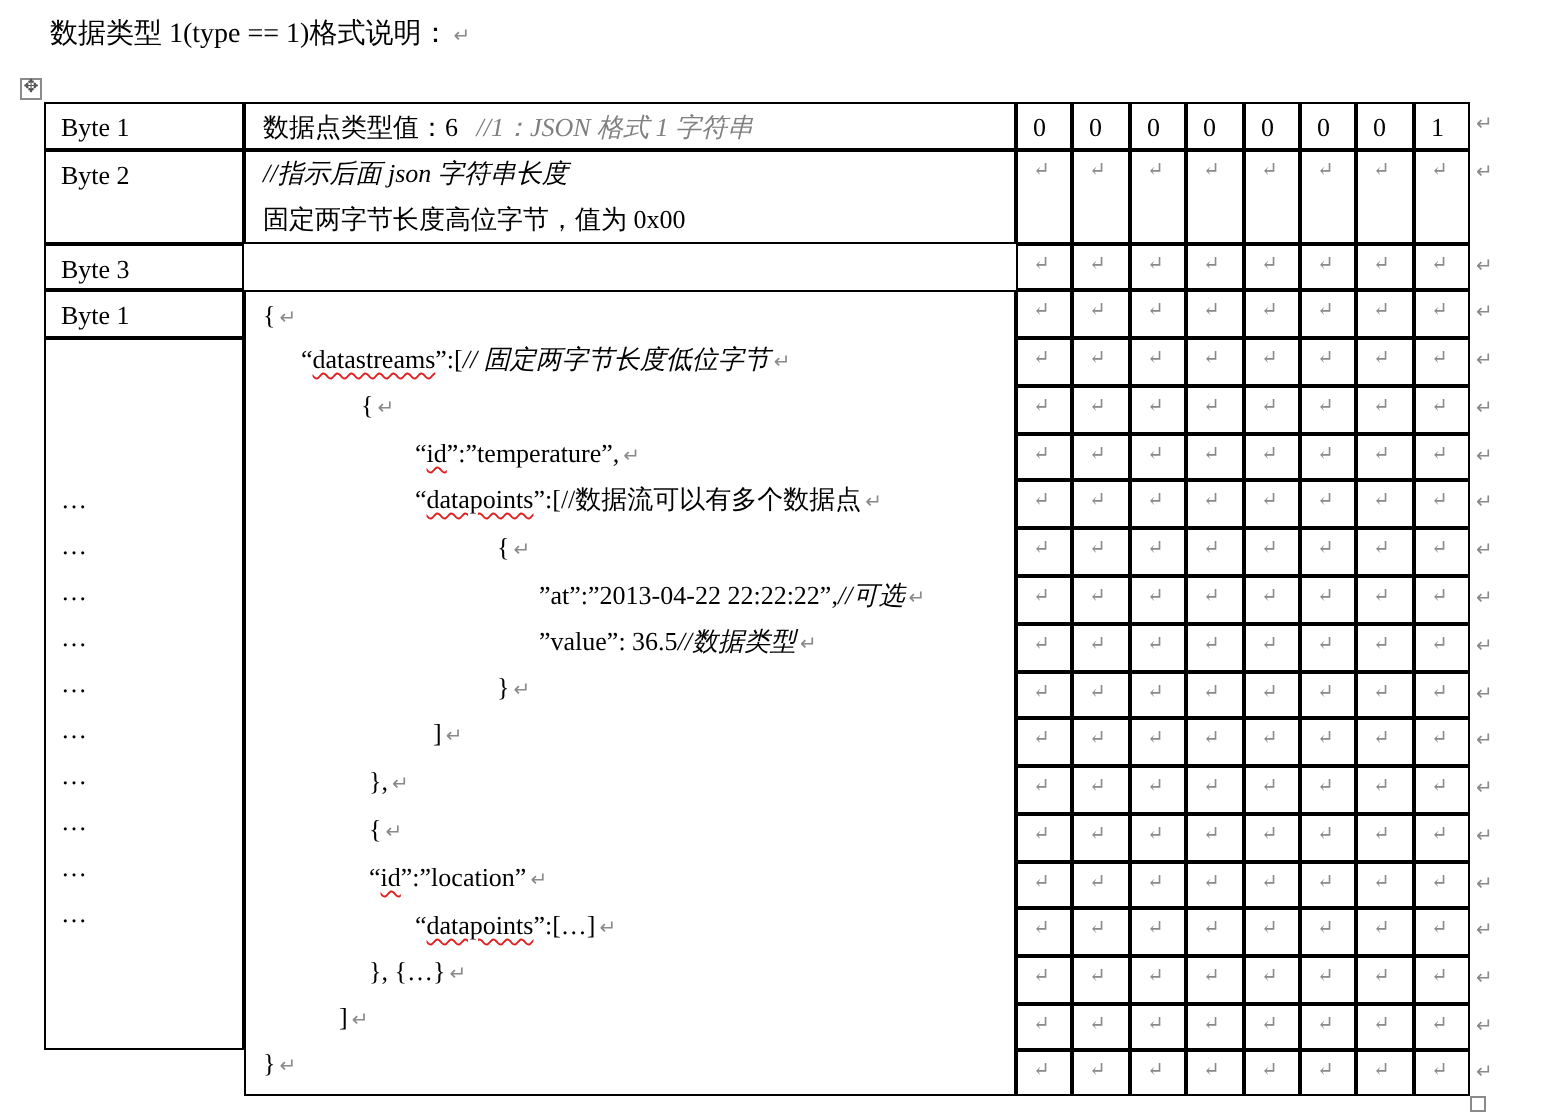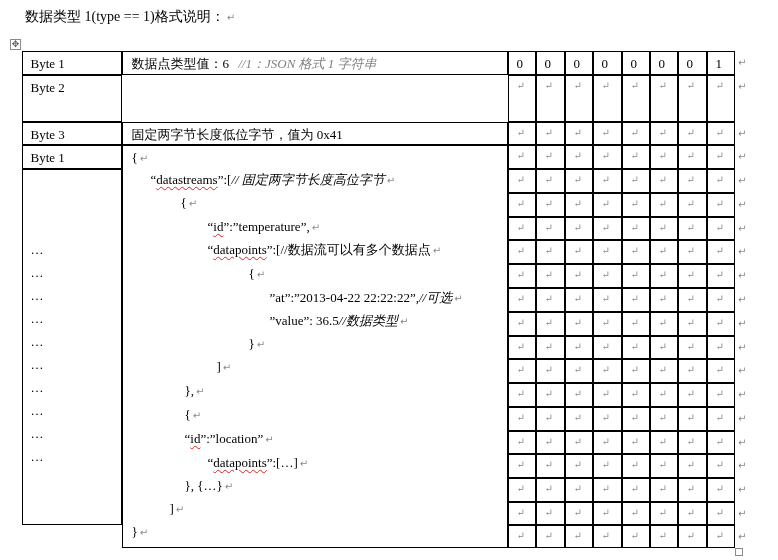--- a/index.html
+++ b/index.html
@@ -55,26 +55,27 @@
       <span class="txt" style="left: 8px; top: 256px;">…</span>
       <span class="txt" style="left: 8px; top: 279px;">…</span>
     </div>
 
   <div class="cell" style="left:100px;top:0;width:386px;height:24px;">
     <span class="txt" style="left:9px;top:4px;">
       <span>数据点类型值：6</span>
       <span class="it gray" style="margin-left:6px;">//1：JSON 格式 1 字符串</span>
     </span>
   </div>
-  <div class="cell" style="left:100px;top:71px;width:386px;height:23px;">
-    <span class="txt" style="left:9px;top:4px;">固定两字节长度低位字节，值为 0x41</span>
+  <div class="cell" style="left:100px;top:24px;width:386px;height:47px;">
+    <span class="txt it" style="left:9px;top:3px;">//指示后面 json 字符串长度</span>
+    <span class="txt" style="left:9px;top:26px;">固定两字节长度高位字节，值为 0x00</span>
   </div>
   <div class="cell" style="left:100px;top:94px;width:386px;height:403px;" id="jsonCell">
       <span class="txt" style="left: 9px; top: 4px;">{<span class="pm">↵</span></span>
-      <span class="txt" style="left: 28px; top: 26px;">“<span class="wavy">datastreams</span>”:[<span class="it">// 固定两字节长度高位字节</span><span class="pm">↵</span></span>
+      <span class="txt" style="left: 28px; top: 26px;">“<span class="wavy">datastreams</span>”:[<span class="it">// 固定两字节长度低位字节</span><span class="pm">↵</span></span>
       <span class="txt" style="left: 58px; top: 49px;">{<span class="pm">↵</span></span>
       <span class="txt" style="left: 85px; top: 96px;">“<span class="wavy">datapoints</span>”:[<span>//数据流可以有多个数据点</span><span class="pm">↵</span></span>
       <span class="txt" style="left: 85px; top: 73px;">“<span class="wavy">id</span>”:”temperature”,<span class="pm">↵</span></span>
       <span class="txt" style="left: 126px; top: 120px;">{<span class="pm">↵</span></span>
       <span class="txt" style="left: 147px; top: 144px;">”at”:”2013-04-22 22:22:22”,<span class="it">//可选</span><span class="pm">↵</span></span>
       <span class="txt" style="left: 147px; top: 167px;">”value”: 36.5<span class="it">//数据类型</span><span class="pm">↵</span></span>
       <span class="txt" style="left: 126px; top: 190px;">}<span class="pm">↵</span></span>
       <span class="txt" style="left: 94px; top: 213px;">]<span class="pm">↵</span></span>
       <span class="txt" style="left: 62px; top: 237px;">},<span class="pm">↵</span></span>
       <span class="txt" style="left: 62px; top: 261px;">{<span class="pm">↵</span></span>

